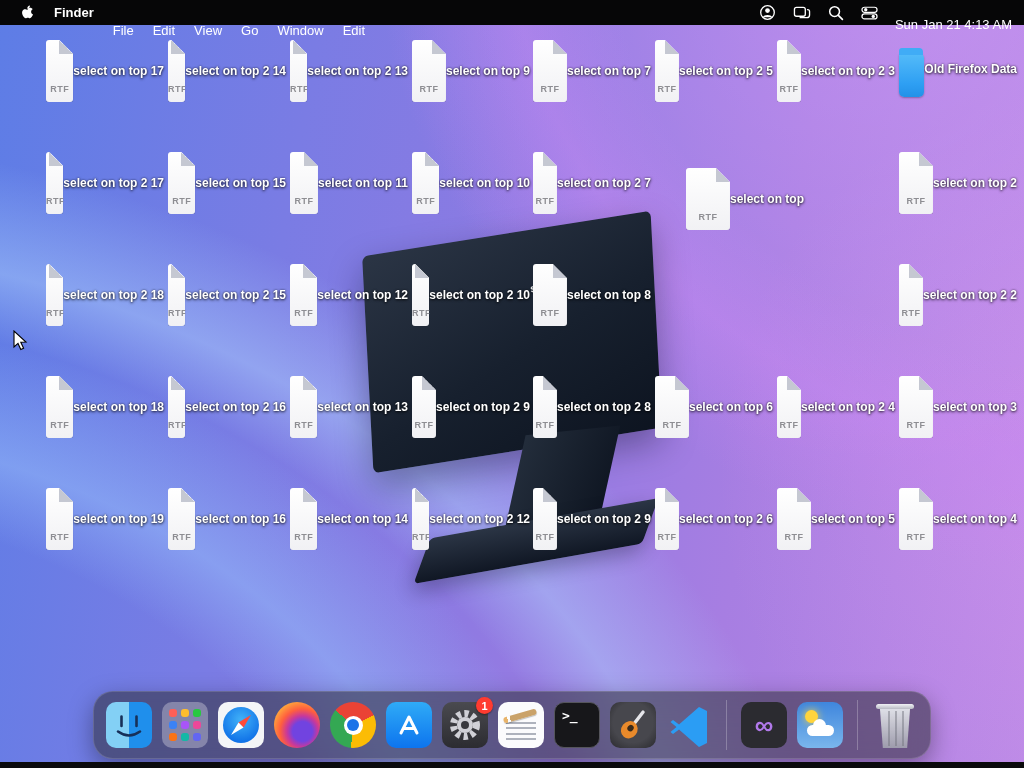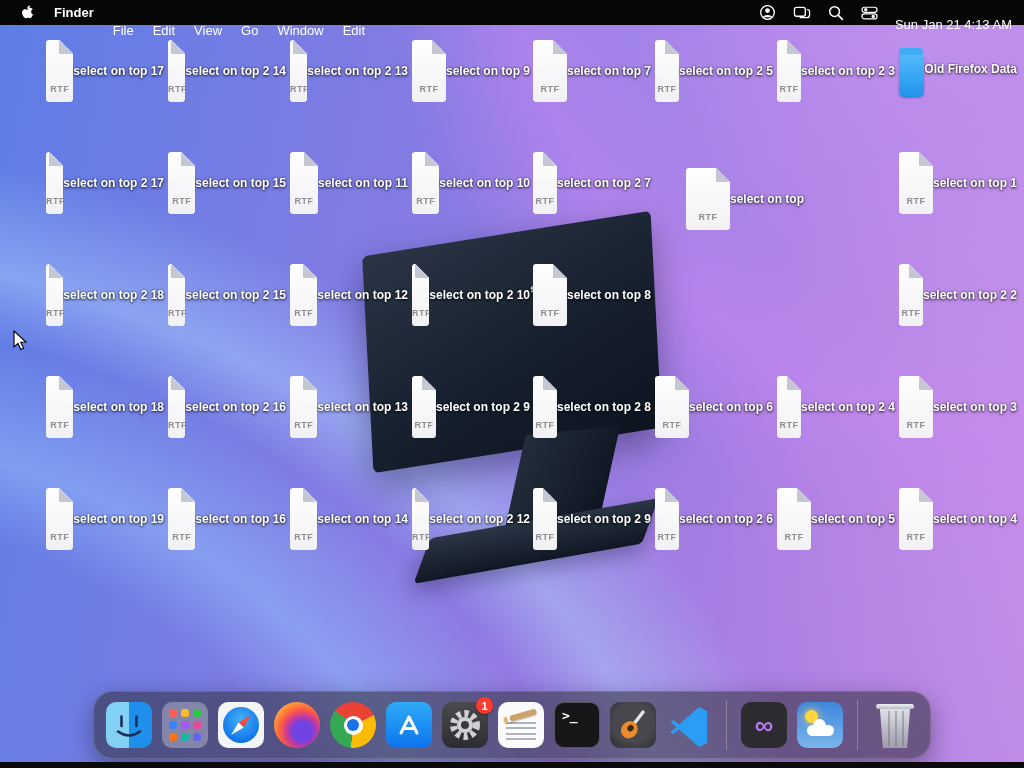--- a/index.html
+++ b/index.html
@@ -241,21 +241,21 @@
       <div class="desktop-icon" style="left: 686px; top: 168px;">
         <div class="file-icon">
           <span class="file-ext">RTF</span>
         </div>
         <div class="icon-label">select on top</div>
       </div>
       <div class="desktop-icon" style="left: 899px; top: 152px;">
         <div class="file-icon">
           <span class="file-ext">RTF</span>
         </div>
-        <div class="icon-label">select on top 1</div>
+        <div class="icon-label">select on top 2</div>
       </div>
       <div class="desktop-icon" style="left: 46px; top: 264px;">
         <div class="file-icon">
           <span class="file-ext">RTF</span>
         </div>
         <div class="icon-label">select on top 2 18</div>
       </div>
       <div class="desktop-icon" style="left: 168px; top: 264px;">
         <div class="file-icon">
           <span class="file-ext">RTF</span>

